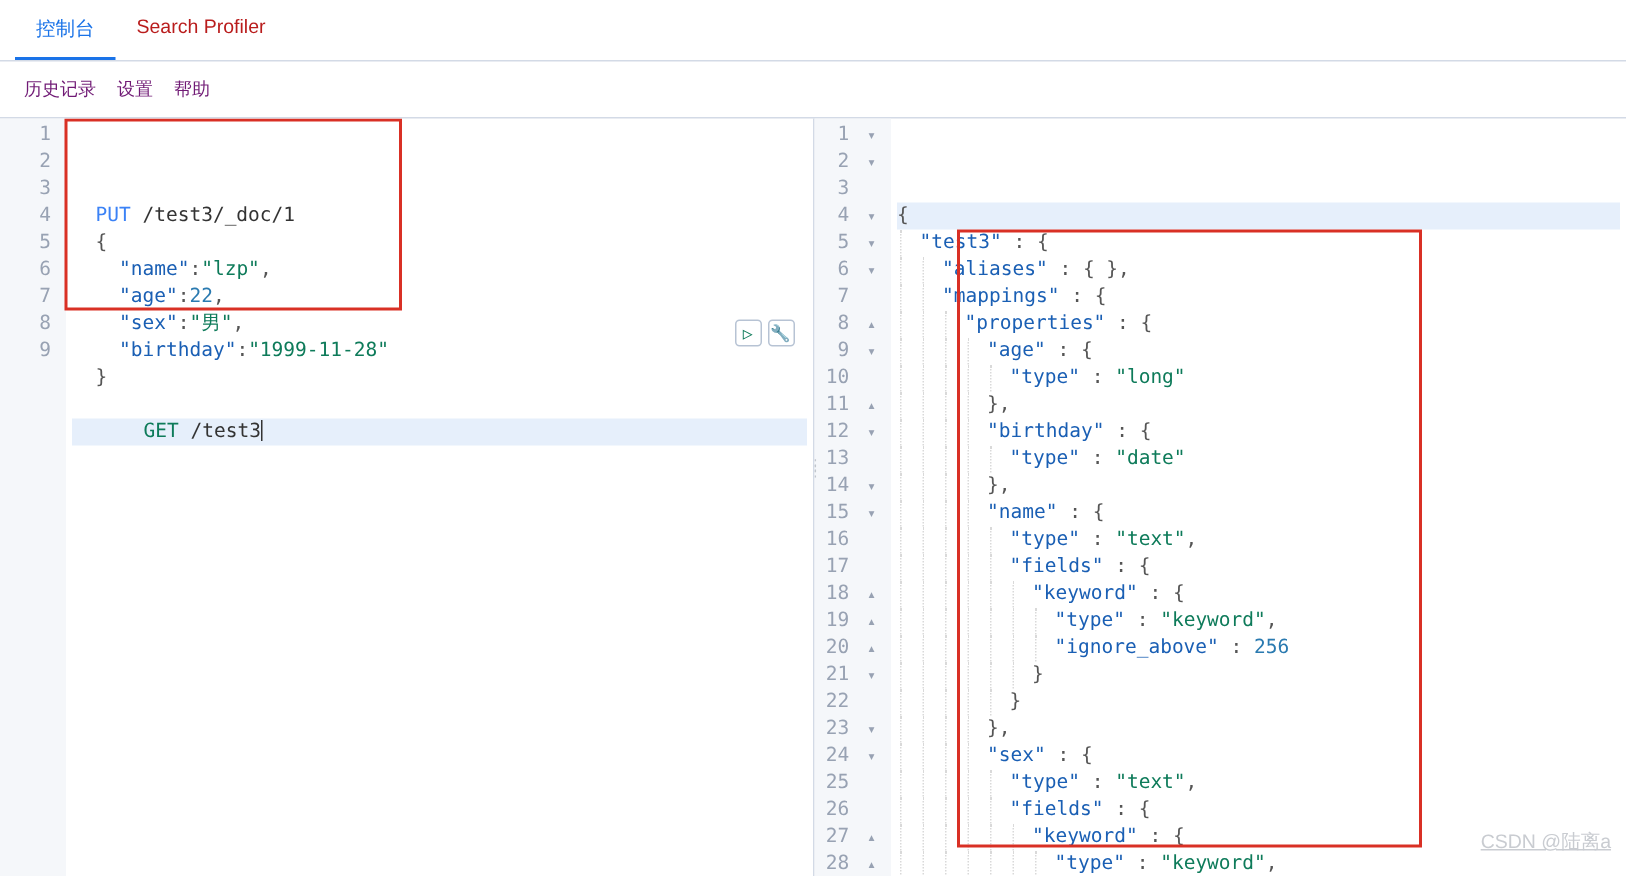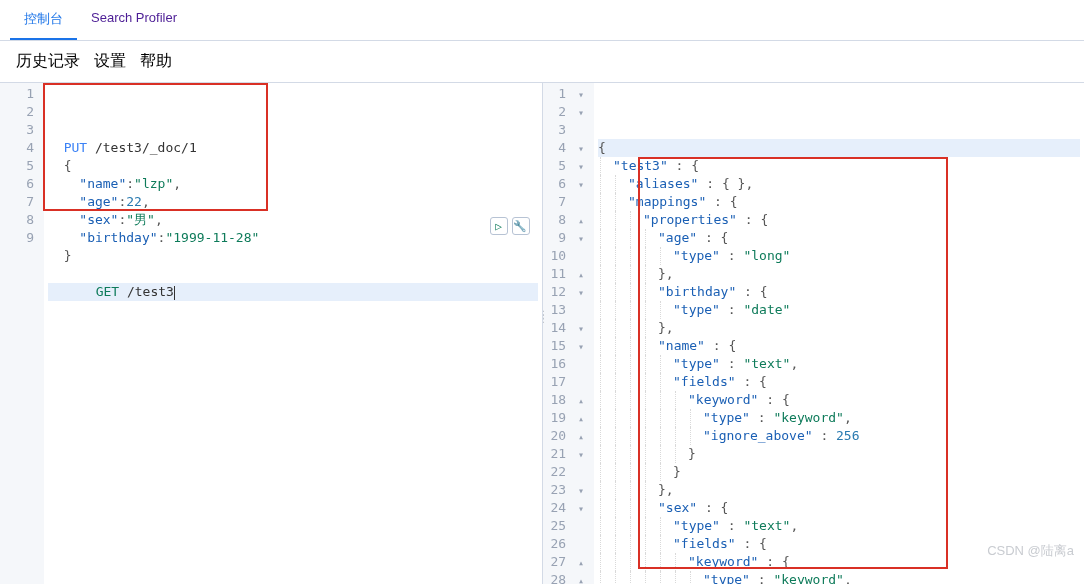--- a/index.html
+++ b/index.html
@@ -1,41 +1,41 @@
 <!DOCTYPE html>
 <html><head>
 <meta charset="utf-8">
 <style>
 * { margin: 0; padding: 0; box-sizing: border-box; }
 body { font-family: -apple-system, BlinkMacSystemFont, "Segoe UI", sans-serif; font-size: 13px; background: #fff; color: #333; width: 1084px; height: 584px; overflow: hidden; position: relative; }
 .tabs { display: flex; border-bottom: 1px solid #d3dae6; padding: 0 10px; }
-.tab { padding: 10px 14px; cursor: pointer; color: #4c1d95; }
+.tab { padding: 10px 14px; cursor: pointer; color: #b91c1c; }
 .tab.active { color: #1a73e8; border-bottom: 2px solid #1a73e8; }
-.menu { display: flex; gap: 14px; padding: 10px 16px; color: #000000; font-size: 16px; }
+.menu { display: flex; gap: 14px; padding: 10px 16px; color: #701a75; font-size: 12px; }
 .menu span { cursor: pointer; }
 .editors { display: flex; border-top: 1px solid #d3dae6; height: calc(100% - 78px); }
 .pane { flex: 1; display: flex; overflow: hidden; position: relative; font-family: Consolas, Menlo, monospace; font-size: 13px; }
 .pane.left { border-right: 1px solid #d3dae6; }
 .gutter { background: #f5f7fa; color: #98a2b3; text-align: right; padding: 2px 10px 2px 8px; user-select: none; min-width: 44px; line-height: 18px; }
 .gutter .gl { height: 18px; }
 .fold { font-size: 10px; color: #98a2b3; display: inline-block; width: 10px; }
 .code { flex: 1; padding: 2px 4px; line-height: 18px; white-space: pre; position: relative; }
 .line { height: 18px; }
 .active-line { background: #e6effb; }
 .k-method { color: #3b82f6; }
 .k-get { color: #0e7b5a; margin-left: 32px; }
 .k-key { color: #1a5fb4; }
 .k-str { color: #0e7b5a; }
 .k-num { color: #2a7ab0; }
 .k-punc { color: #555; }
 .hl-box { position: absolute; border: 2px solid #d93025; pointer-events: none; }
 .actions { position: absolute; top: 134px; right: 12px; display: flex; gap: 4px; }
 .act-btn { width: 18px; height: 18px; border: 1px solid #b7c3d4; border-radius: 3px; display: flex; align-items: center; justify-content: center; font-size: 11px; background: #fff; color: #0e7b5a; cursor: pointer; }
 .divider-grip { position: absolute; left: -4px; top: 230px; color: #c1c6cd; font-size: 10px; line-height: 4px; }
-.watermark { position: absolute; bottom: 24px; right: 10px; color: #c9ccd1; font-size: 13px; }
+.watermark { position: absolute; bottom: 14px; right: 10px; color: #c9ccd1; font-size: 13px; text-decoration: underline; }
 .indent-guide { border-left: 1px dotted #d9d9d9; display:inline-block; height:18px; margin-left:2px; margin-right:12px; vertical-align:top; }
 .cursor { display:inline-block; width:1px; height:14px; background:#333; vertical-align:middle; }
 </style>
 </head>
 <body>
 
 <div class="tabs">
   <div class="tab active">控制台</div>
   <div class="tab">Search Profiler</div>
 </div>

